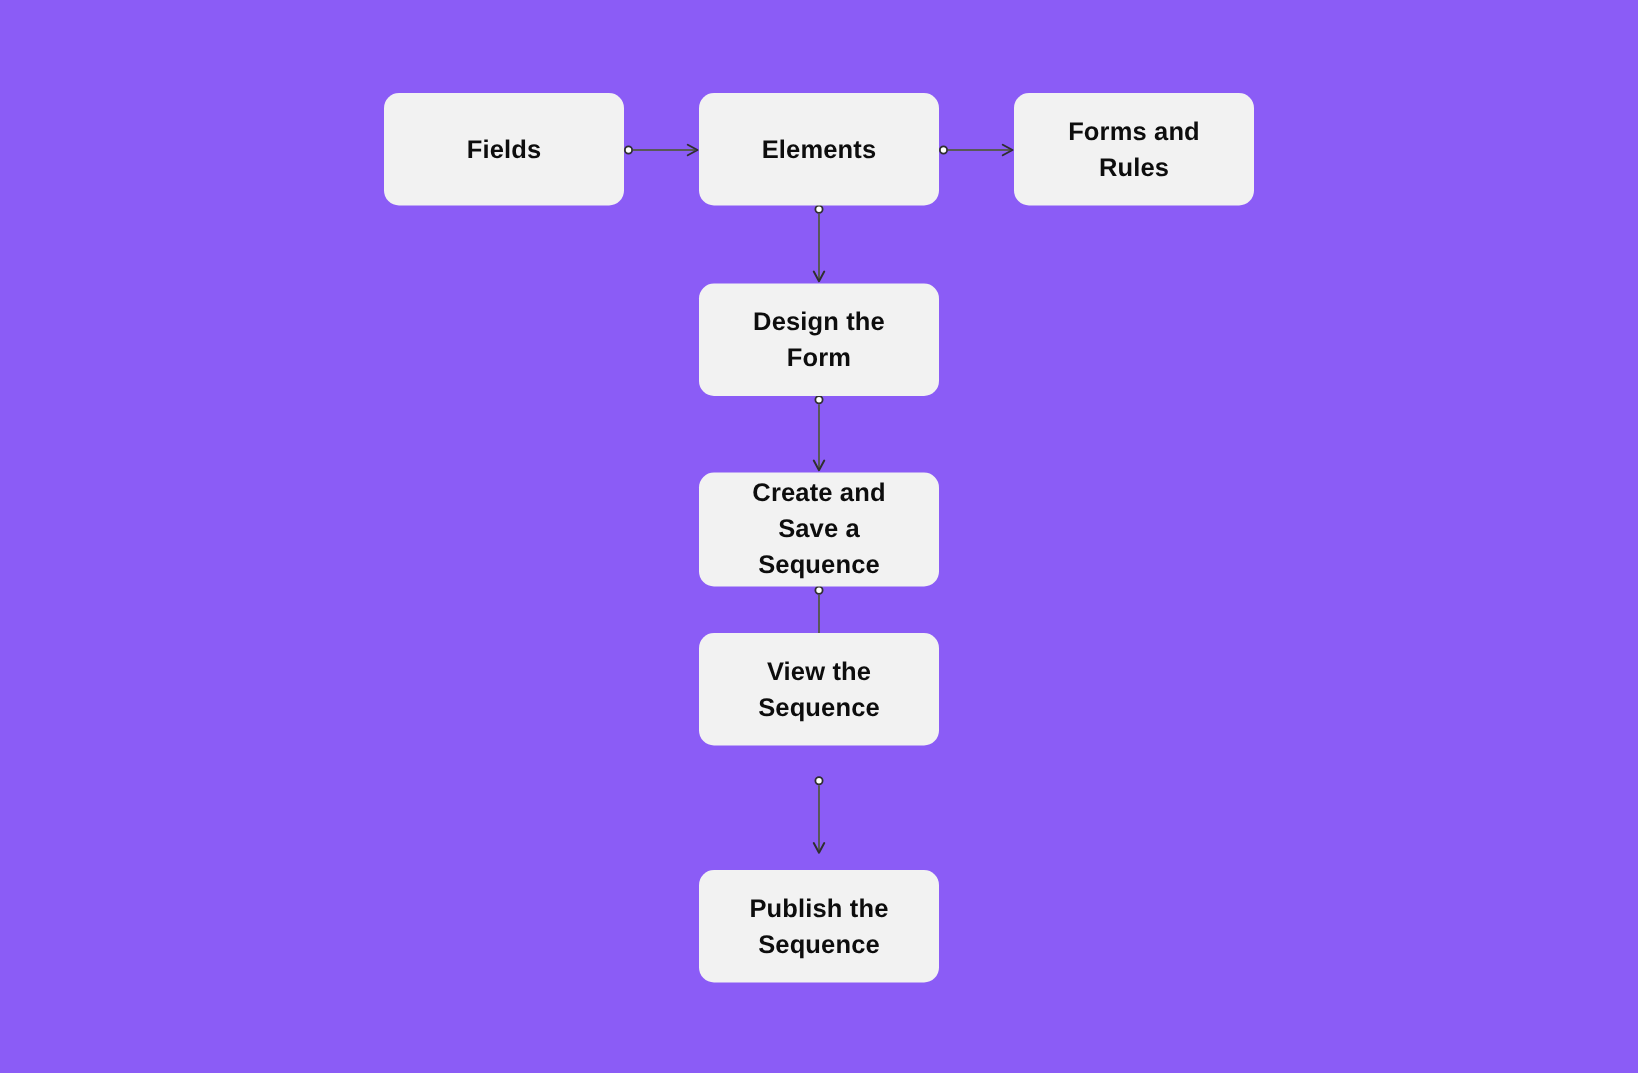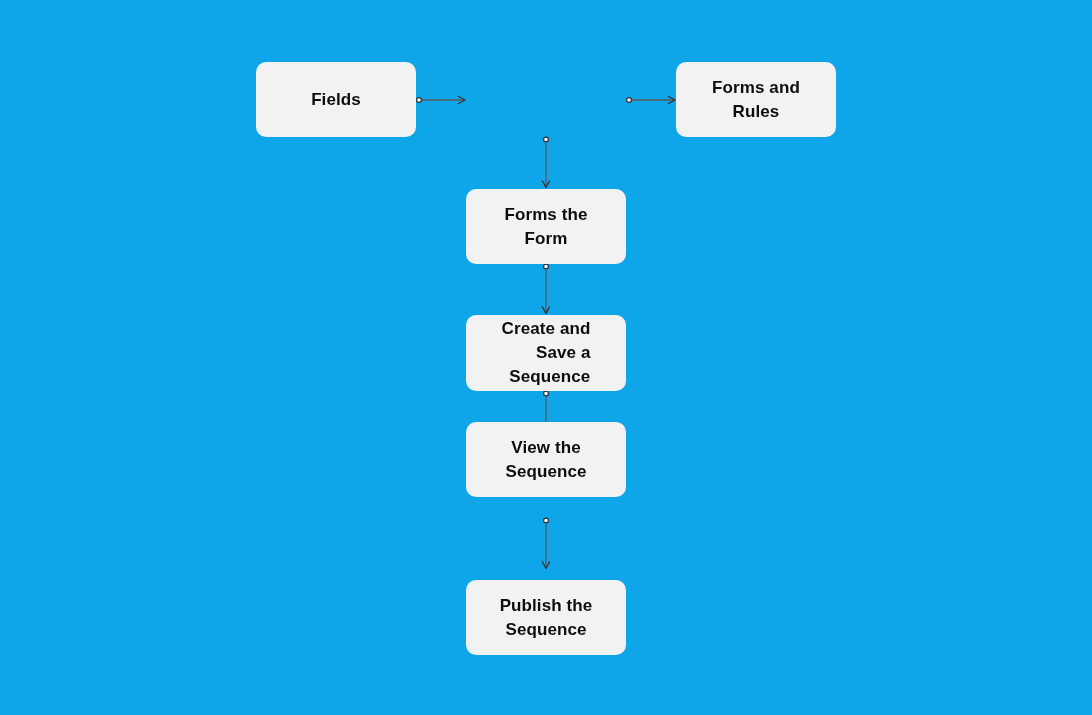--- a/index.html
+++ b/index.html
@@ -4,21 +4,21 @@
 <style>
   html, body {
     margin: 0;
     padding: 0;
     background: #ffffff;
   }
   .stage {
     position: relative;
     width: 1092px;
     height: 715px;
-    background: #0ea5e9;
+    background: #8b5cf6;
     overflow: hidden;
     font-family: "Liberation Sans", "DejaVu Sans", sans-serif;
   }
   .connector-layer {
     position: absolute;
     left: 0;
     top: 0;
     width: 1092px;
     height: 715px;
     pointer-events: none;
@@ -36,21 +36,21 @@
     font-weight: 700;
     font-size: 17px;
     line-height: 24px;
     color: #0d0d0d;
     letter-spacing: 0.1px;
   }
   .n-fields                     { left: 256px; top: 62px;  height: 75px; }
   .n-elements                   { left: 466px; top: 62px;  height: 75px; }
   .n-forms-and-rules            { left: 676px; top: 62px;  height: 75px; }
   .n-design-the-form            { left: 466px; top: 189px; height: 75px; }
-  .n-create-and-save-a-sequence { left: 466px; top: 315px; height: 76px; text-align: right; }
+  .n-create-and-save-a-sequence { left: 466px; top: 315px; height: 76px; }
   .n-view-the-sequence          { left: 466px; top: 422px; height: 75px; }
   .n-publish-the-sequence       { left: 466px; top: 580px; height: 75px; }
 
   .edge-dot  { fill: #ffffff; stroke: #2f2f2f; stroke-width: 1.2; }
   .edge-line { stroke: #585858; stroke-width: 1.3; }
   .edge-head { fill: none; stroke: #2f2f2f; stroke-width: 1.3;
                stroke-linecap: round; stroke-linejoin: round; }
 </style>
 </head>
 <body>
@@ -85,25 +85,26 @@
       </g>
       <g>
         <circle cx="546" cy="520.5" r="2.4" class="edge-dot"></circle>
         <line x1="546" y1="523.5" x2="546" y2="567" class="edge-line"></line>
         <path d="M 542.5 562 L 546 568.5 L 549.5 562" class="edge-head"></path>
       </g>
     </svg>
 
   <div class="node n-fields">Fields</div>
 
+  <div class="node n-elements">Elements</div>
 
   <div class="node n-forms-and-rules">Forms and
 Rules</div>
 
-  <div class="node n-design-the-form">Forms the
+  <div class="node n-design-the-form">Design the
 Form</div>
 
   <div class="node n-create-and-save-a-sequence">Create and
 Save a
 Sequence</div>
 
   <div class="node n-view-the-sequence">View the
 Sequence</div>
 
   <div class="node n-publish-the-sequence">Publish the

